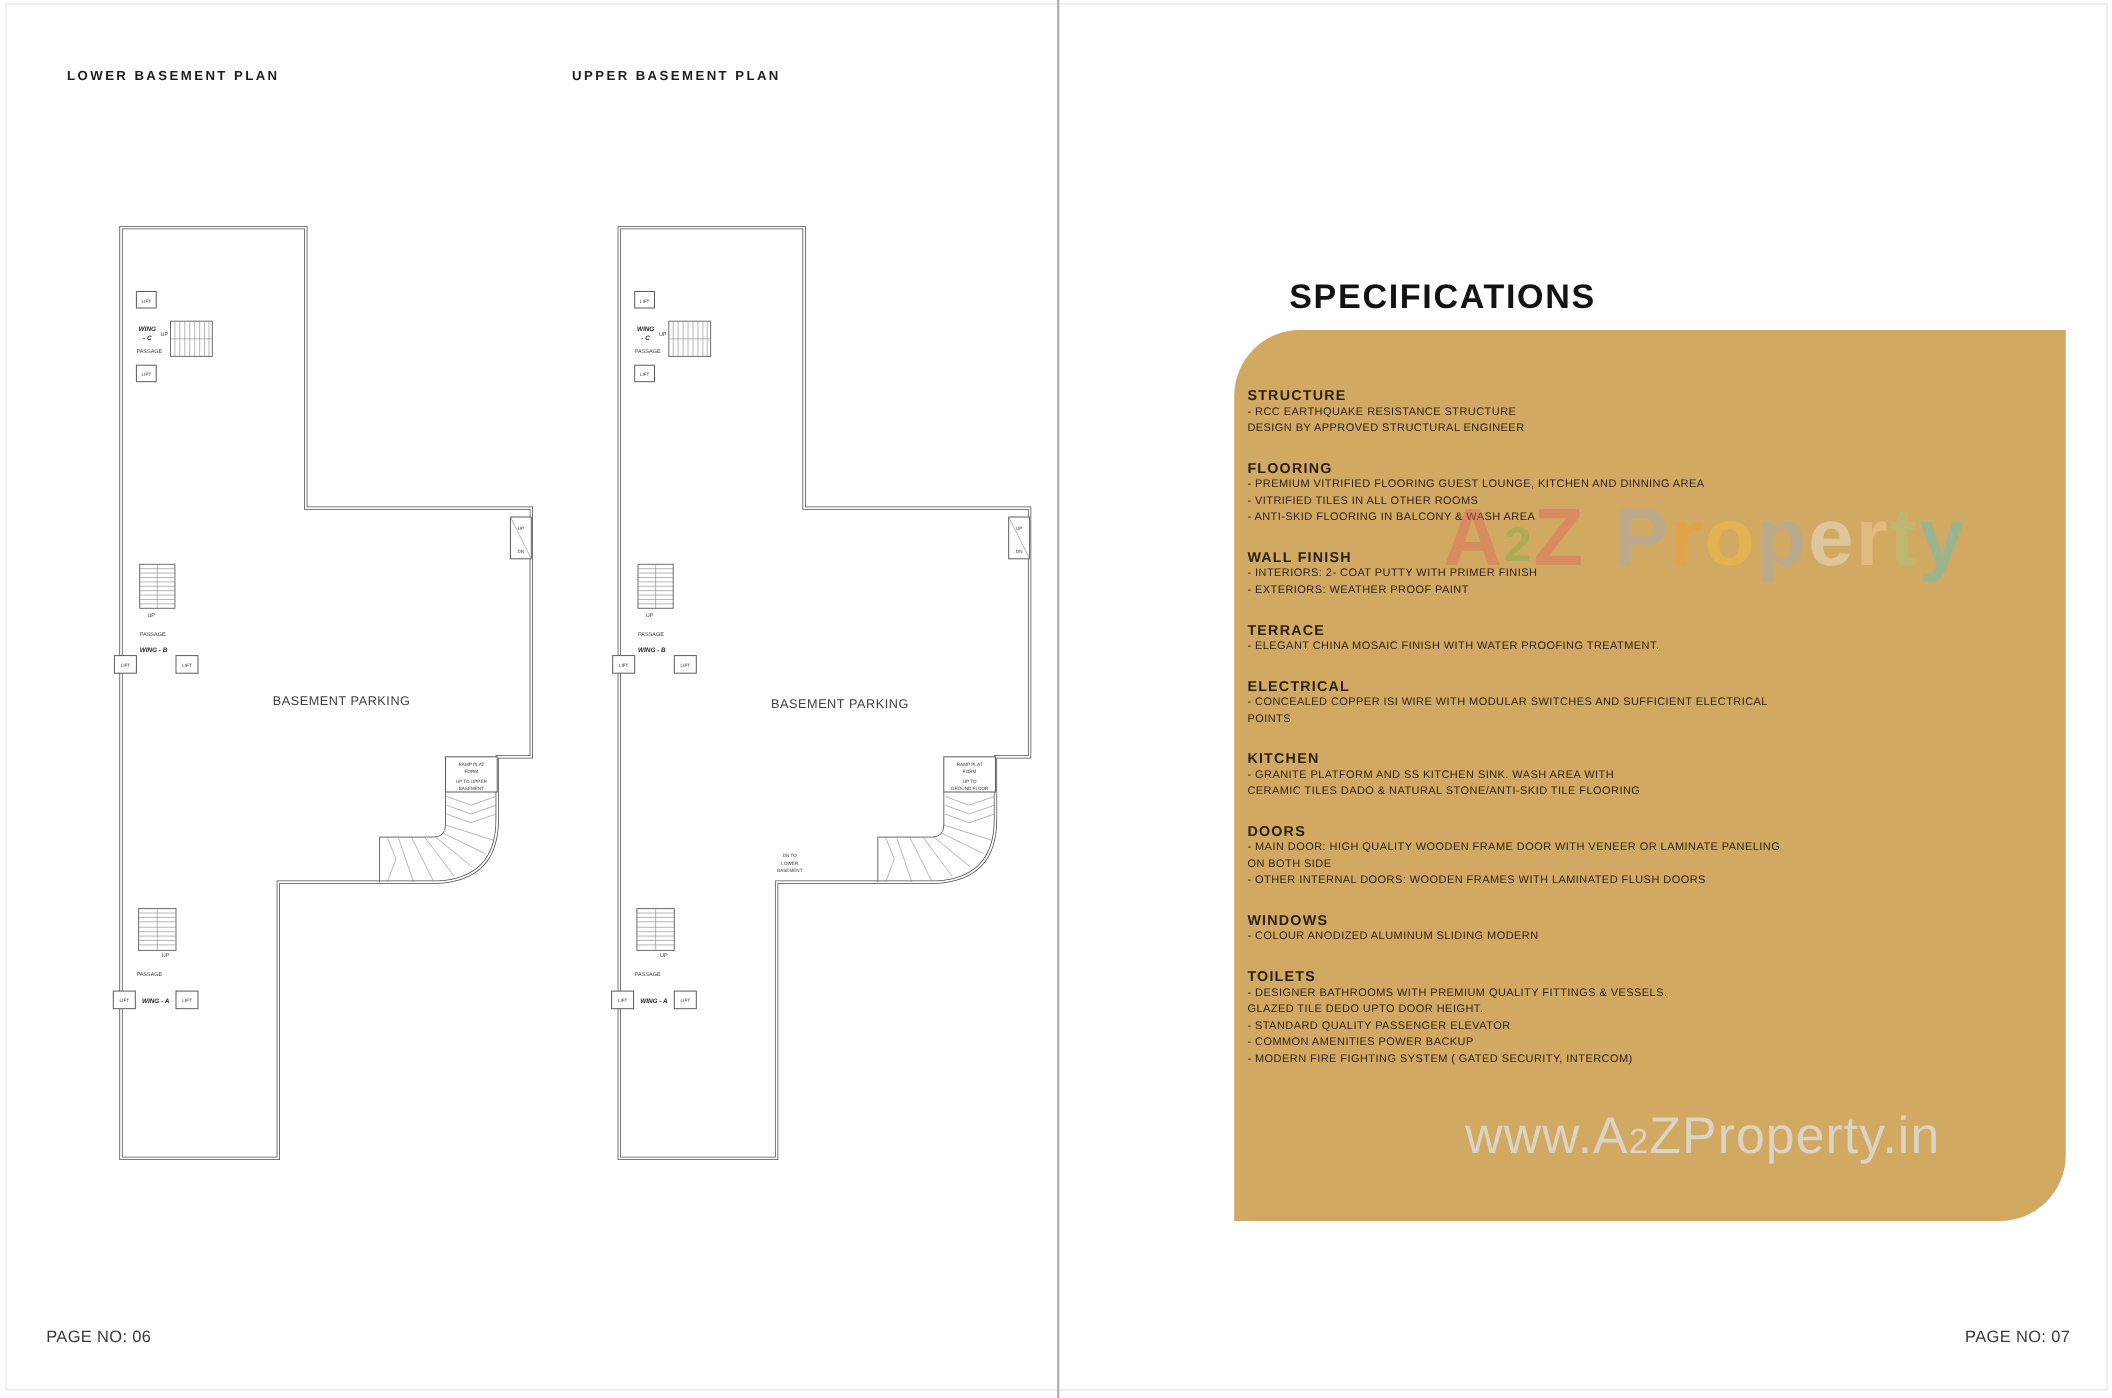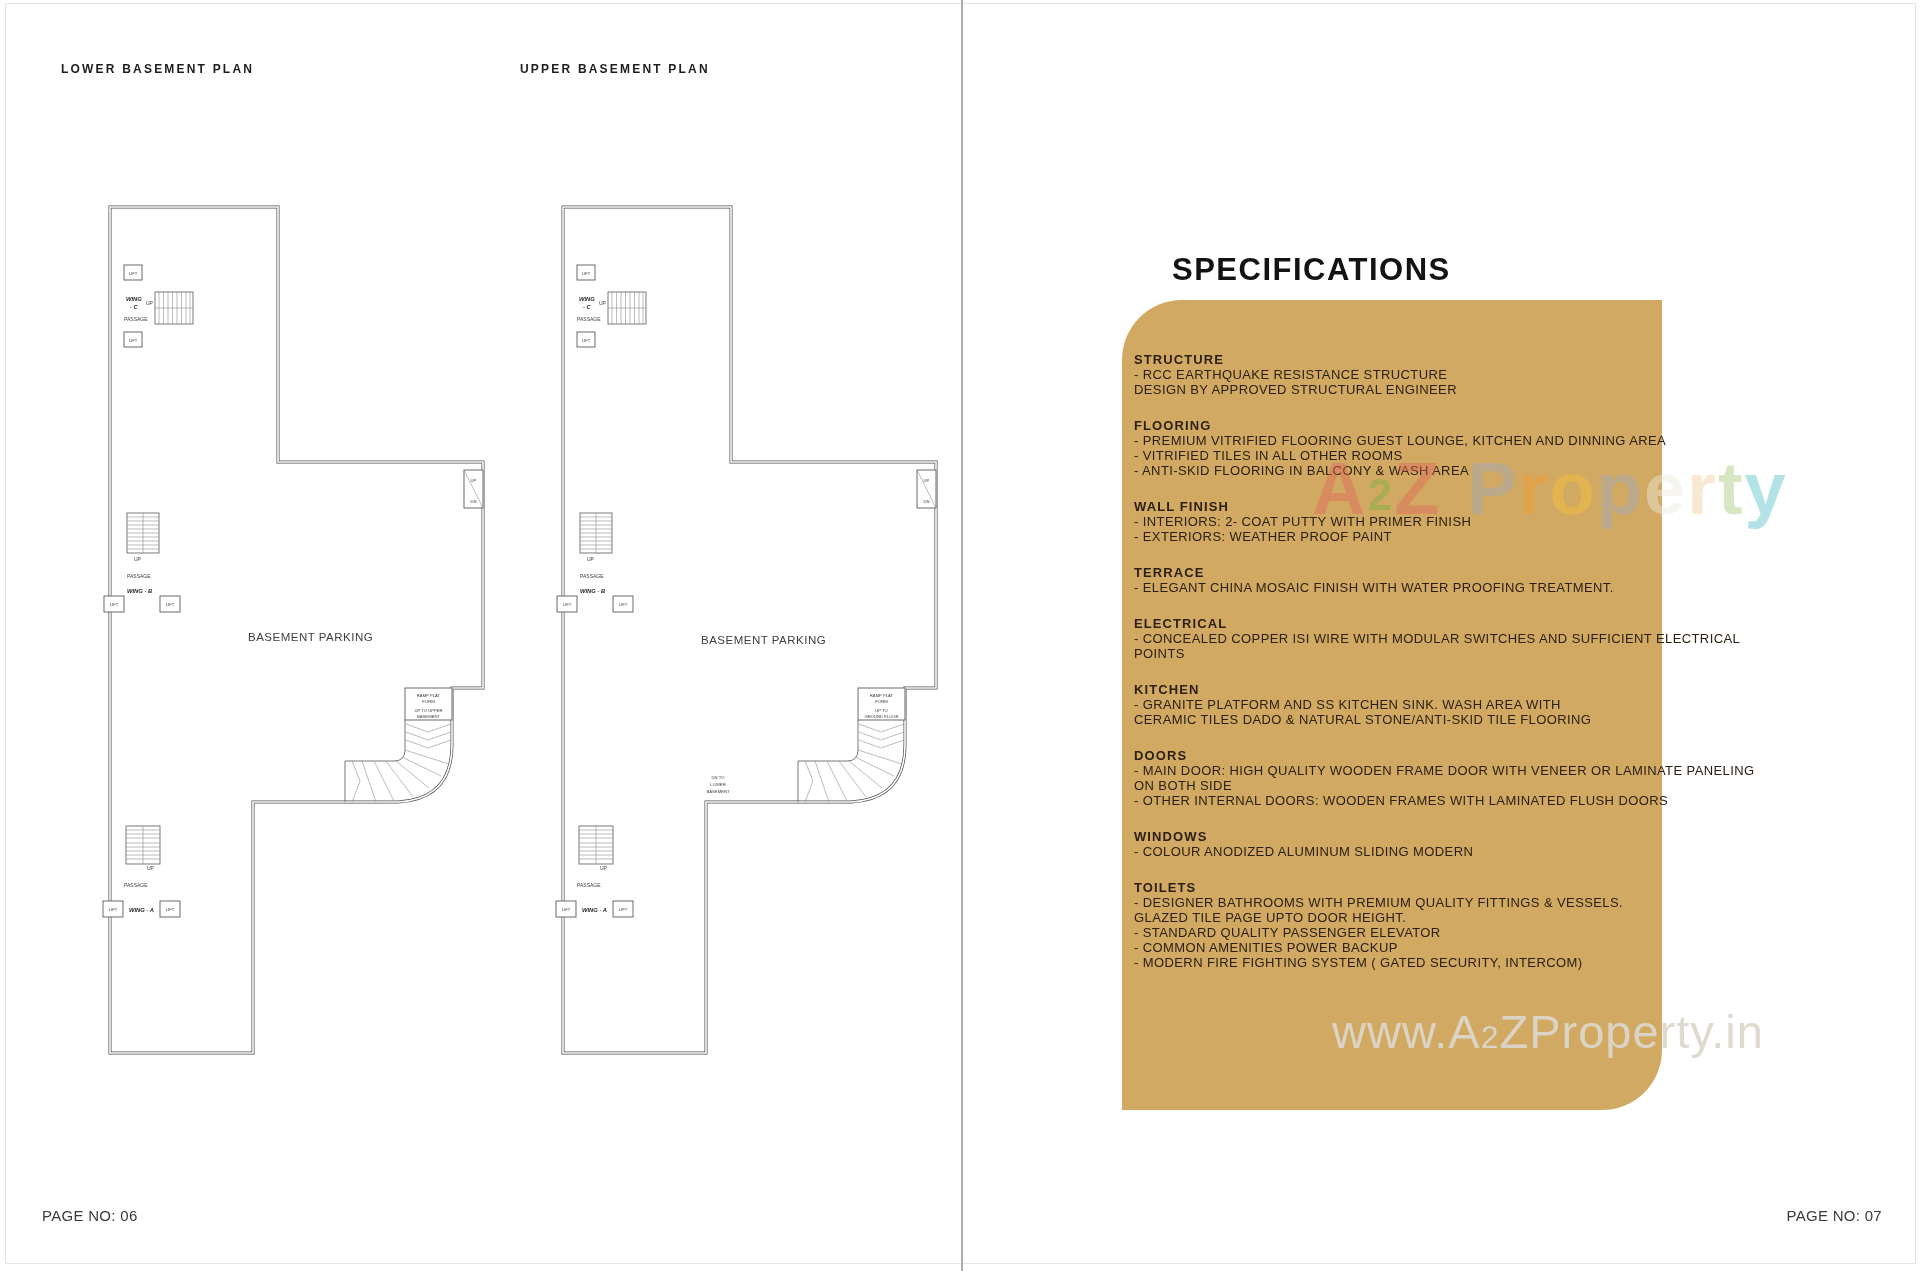--- a/index.html
+++ b/index.html
@@ -36,29 +36,29 @@
   text.wing{font-size:5.8px;font-weight:bold;font-style:italic;fill:#1f1f1f;}
   text.park{font-size:11.5px;fill:#3f3f3f;letter-spacing:.5px;}
   .mid{text-anchor:middle;}
 
   
   #spec-title{
     position:absolute;left:1172px;top:252px;font-size:31px;font-weight:bold;
     letter-spacing:1.5px;color:#131313;white-space:nowrap;
   }
   #spec-box{
-    position:absolute;left:1122px;top:300px;width:540px;height:810px;
+    position:absolute;left:1122px;top:300px;width:756px;height:810px;
     border-radius:60px 0 60px 0;box-sizing:border-box;
     padding:52px 14px 0 12px;
   }
   .spec-section{margin:0 0 21px 0;}
   .spec-heading{
     font-size:13px;font-weight:bold;letter-spacing:1.1px;line-height:15px;white-space:nowrap;
   }
-  .spec-line{font-size:13px;letter-spacing:.4px;line-height:15px;white-space:nowrap;}
+  .spec-line{font-size:10px;letter-spacing:.4px;line-height:15px;white-space:nowrap;}
 
   
   #wm-brand{
     position:absolute;left:1312px;top:452px;font-size:74px;font-weight:bold;
     letter-spacing:2px;opacity:.45;white-space:nowrap;line-height:1;
   }
   #wm-brand .wm-sub{font-size:.6em;vertical-align:.08em;}
   #wm-brand .wm-gap{margin-left:26px;}
   #wm-site{
     position:absolute;left:1332px;top:1008px;font-size:47px;color:#dcd7cc;
@@ -255,21 +255,21 @@
   </div>
 
   <div class="spec-section">
     <div class="spec-heading">WINDOWS</div>
     <div class="spec-line">- COLOUR ANODIZED ALUMINUM SLIDING MODERN</div>
   </div>
 
   <div class="spec-section">
     <div class="spec-heading">TOILETS</div>
     <div class="spec-line">- DESIGNER BATHROOMS WITH PREMIUM QUALITY FITTINGS &amp; VESSELS.</div>
-    <div class="spec-line">GLAZED TILE PAGE UPTO DOOR HEIGHT.</div>
+    <div class="spec-line">GLAZED TILE DEDO UPTO DOOR HEIGHT.</div>
     <div class="spec-line">- STANDARD QUALITY PASSENGER ELEVATOR</div>
     <div class="spec-line">- COMMON AMENITIES POWER BACKUP</div>
     <div class="spec-line">- MODERN FIRE FIGHTING SYSTEM ( GATED SECURITY, INTERCOM)</div>
   </div>
 </div>
 
 <div id="wm-brand">
   <span style="color: rgb(224, 104, 90);">A</span><span class="wm-sub" style="color: rgb(118, 176, 67);">2</span><span style="color: rgb(224, 104, 90);">Z</span><span class="wm-gap" style="color: rgb(159, 169, 187);">P</span><span style="color: rgb(245, 157, 44);">r</span><span style="color: rgb(246, 195, 60);">o</span><span style="color: rgb(159, 169, 187);">p</span><span style="color: rgb(239, 233, 223);">e</span><span style="color: rgb(246, 207, 157);">r</span><span style="color: rgb(169, 201, 124);">t</span><span style="color: rgb(88, 195, 201);">y</span>
 </div>
 

